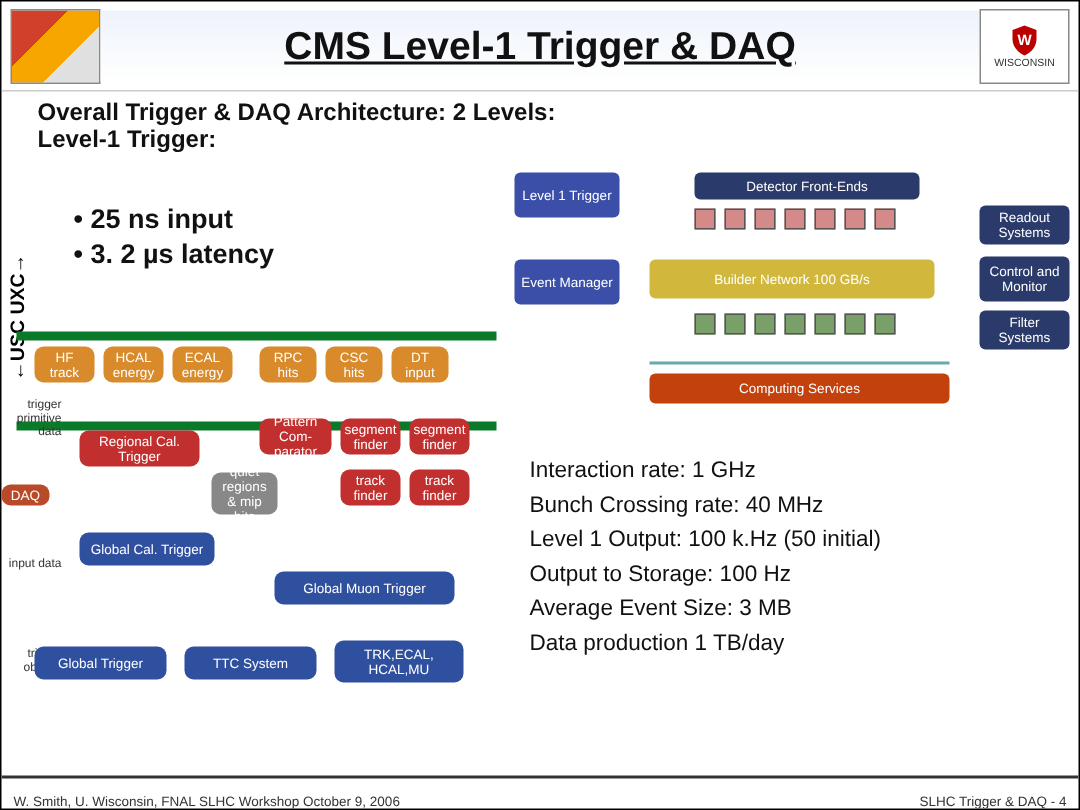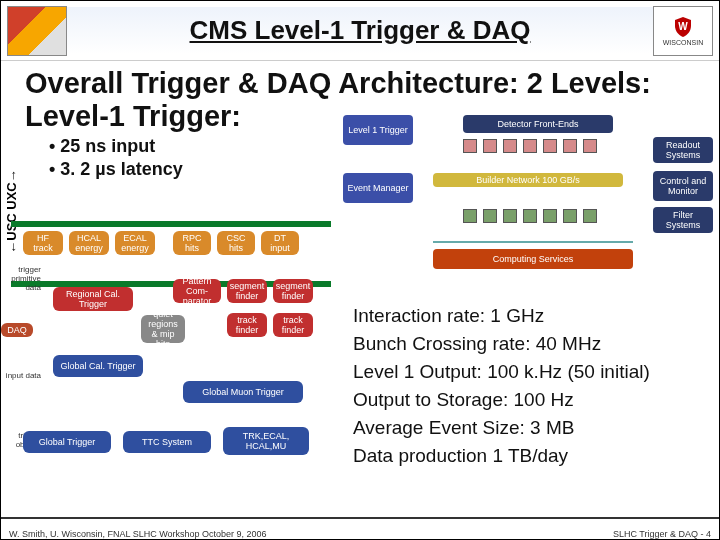--- a/index.html
+++ b/index.html
@@ -36,21 +36,21 @@
     text-align:center;
     font-size:26px;
     font-weight:bold;
     text-decoration: underline;
     color:#111;
     background: linear-gradient(#eef3fb,#fff);
     padding:8px 0;
   }
   .content { position:relative; height: 450px; }
   .headline {
-    font-size:29px; font-weight:bold; color:#111;
+    font-size:16px; font-weight:bold; color:#111;
     padding:6px 10px 0 24px; text-align:left;
   }
   .bullets {
     position:absolute; left:48px; top:74px;
     font-size:18px; font-weight:bold; color:#111;
     line-height:1.3;
   }
   .bullets .row::before { content:"• "; }
   .vlabel {
     position:absolute; left:0; top:60px; width:20px; height:180px;
@@ -85,21 +85,21 @@
   }
   .bl-pri { background:#3b4fa8; }
   .bl-drk { background:#2a3a6a; }
   .bl-yel { background:#d1b83d; color:#222; }
   .bl-grn { background:#c2410c; }
   .rdiag .sq { position:absolute; width:14px; height:14px; background:#d58a8a; border:1px solid #555; }
   .hr { position:absolute; height:0; border-top:2px solid #6aa; }
   
   .facts {
     position:absolute; right:6px; top:238px; width:360px;
-    font-size:19px; color:#111;
+    font-size:15px; color:#111;
   }
   .facts .line { margin:6px 0; }
   .footer {
     position:absolute; left:0; right:0; bottom:0; height:22px;
     display:flex; justify-content:space-between; align-items:flex-end;
     padding:0 8px; font-size:9px; color:#333;
     border-top:2px solid #333;
   }
 </style>
 </head>
@@ -170,21 +170,21 @@
     <div class="sq" style="left:120px;top:24px"></div>
     <div class="sq" style="left:140px;top:24px"></div>
     <div class="sq" style="left:160px;top:24px"></div>
     <div class="sq" style="left:180px;top:24px"></div>
     <div class="sq" style="left:200px;top:24px"></div>
     <div class="sq" style="left:220px;top:24px"></div>
     <div class="sq" style="left:240px;top:24px"></div>
     <div class="blk bl-drk" style="right:0;top:22px;width:60px;height:26px">Readout Systems</div>
 
     <div class="blk bl-pri" style="left:0;top:58px;width:70px;height:30px">Event Manager</div>
-    <div class="blk bl-yel" style="left:90px;top:58px;width:190px;height:14px">Builder Network  100 GB/s</div>
+    <div class="blk bl-yel" style="left:90px;top:58px;width:190px;height:26px">Builder Network  100 GB/s</div>
     <div class="blk bl-drk" style="right:0;top:56px;width:60px;height:30px">Control and Monitor</div>
 
     <div class="sq" style="left:120px;top:94px;background:#7aa06a"></div>
     <div class="sq" style="left:140px;top:94px;background:#7aa06a"></div>
     <div class="sq" style="left:160px;top:94px;background:#7aa06a"></div>
     <div class="sq" style="left:180px;top:94px;background:#7aa06a"></div>
     <div class="sq" style="left:200px;top:94px;background:#7aa06a"></div>
     <div class="sq" style="left:220px;top:94px;background:#7aa06a"></div>
     <div class="sq" style="left:240px;top:94px;background:#7aa06a"></div>
     <div class="blk bl-drk" style="right:0;top:92px;width:60px;height:26px">Filter Systems</div>

